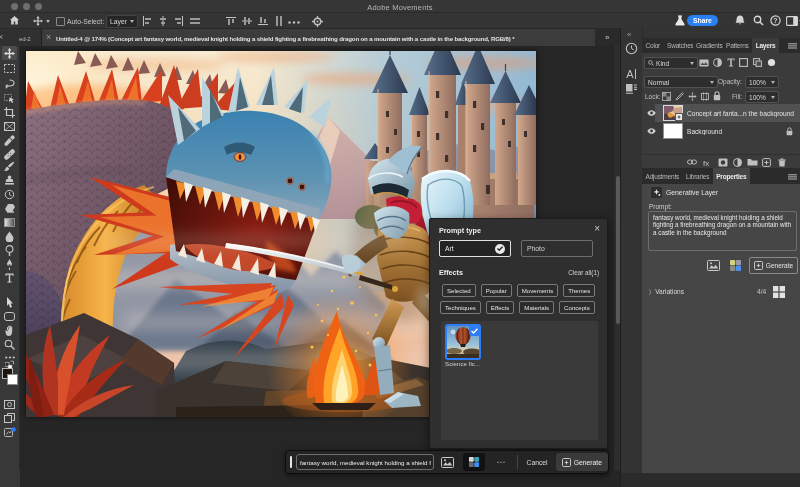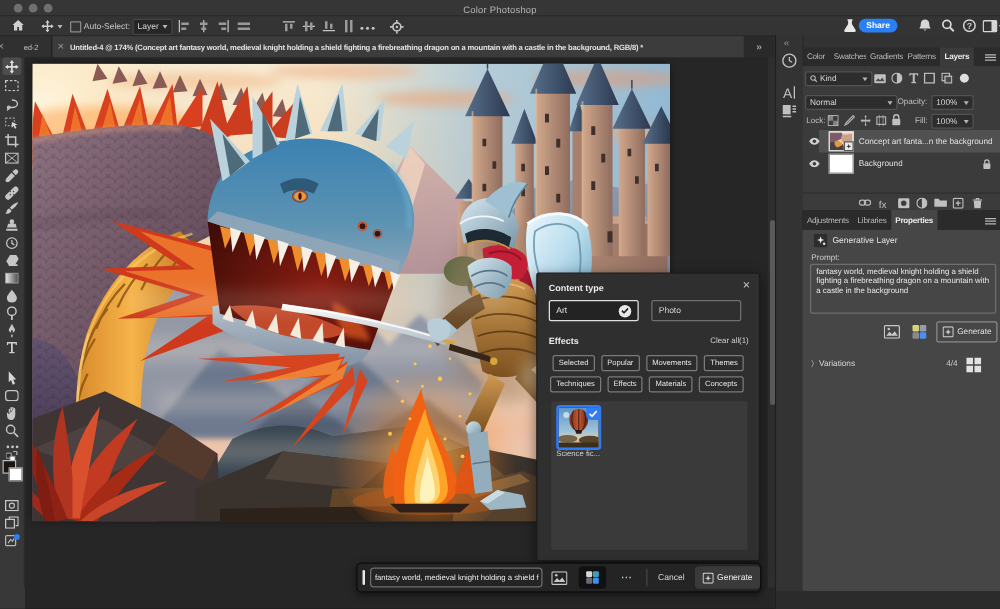--- a/index.html
+++ b/index.html
@@ -92,21 +92,21 @@
 </style>
 </head>
 <body>
 
 <div class="stage">
 
   <div class="abs titlebar">
     <div class="abs tl-dot" style="left:11px"></div>
     <div class="abs tl-dot" style="left:23px"></div>
     <div class="abs tl-dot" style="left:35px"></div>
-    <div class="abs win-title">Color Photoshop</div>
+    <div class="abs win-title">Adobe Movements</div>
   </div>
 
   <div class="abs optionsbar">
     <span class="abs" style="left:9px;top:2px">
       <svg class="ico" width="11" height="11" viewBox="0 0 11 11">
           <path d="M5.5 1L1 5h1.2v4.4h2.6V6.6h1.4v2.8h2.6V5H10z" fill="#d0d0d0"></path>
         </svg>
     </span>
     <span class="abs" style="left:33px;top:3px">
       <svg class="ico" width="10" height="10" viewBox="0 0 10 10">
@@ -1125,21 +1125,21 @@
               <rect x="0" y="6.6" width="5.4" height="5.4" fill="#e2e2e2"></rect>
               <rect x="6.6" y="6.6" width="5.4" height="5.4" fill="#e2e2e2"></rect>
             </svg>
         </span>
       </div>
     </div>
     <div class="abs" style="left:0;top:445px;width:180px;height:14px;background:#2b2b2b"></div>
   </div>
 
   <div class="abs cpanel">
-    <span class="abs cp-title" style="left:9px;top:7px">Content type</span>
+    <span class="abs cp-title" style="left:9px;top:7px">Prompt type</span>
     <span class="abs" style="right:7px;top:4px;font-size:10px;color:#c9c9c9">×</span>
     <div class="abs cp-btn sel" style="left:9px;top:21px;width:60px">
       <span>Art</span>
       <span style="margin-left:auto;width:10px;height:10px;border-radius:50%;background:#e8e8e8;display:flex;align-items:center;justify-content:center">
         <svg class="ico" width="6" height="5" viewBox="0 0 6 5">
             <path d="M.5 2.5l1.7 1.7L5.5.7" fill="none" stroke="#222" stroke-width="1.3"></path>
           </svg>
       </span>
     </div>
     <div class="abs cp-btn unsel" style="left:91px;top:21px;width:60px">

